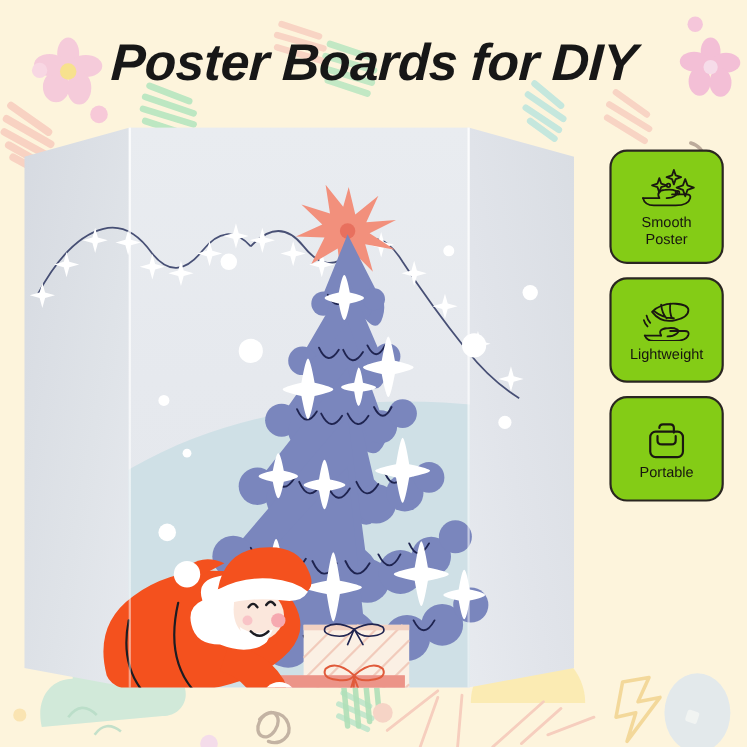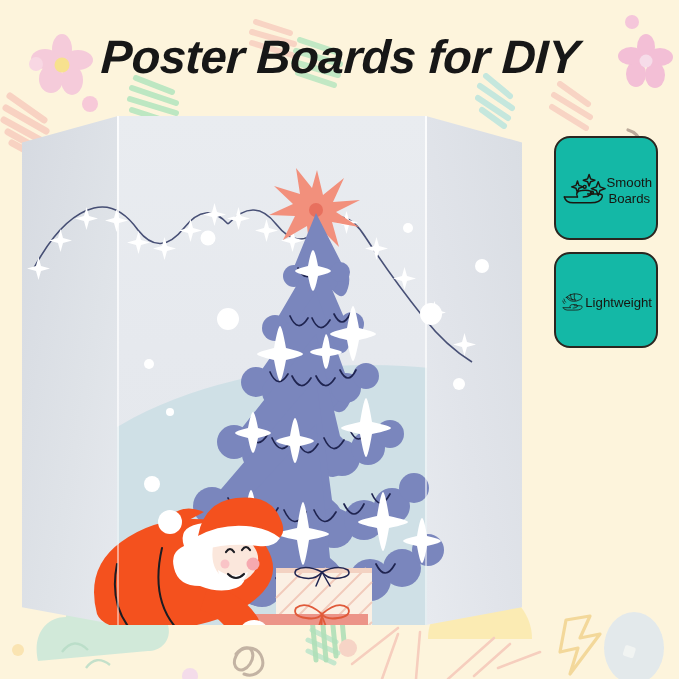--- a/index.html
+++ b/index.html
@@ -54,22 +54,22 @@
     border-radius:50% 50% 0 0 / 78% 78% 0 0;
     overflow:hidden;
   }
   .boardclip{position:absolute;inset:0;overflow:hidden;}
 
   
   .badges{position:absolute;right:14px;top:136px;width:118px;z-index:7;
     display:flex;flex-direction:column;gap:12px;}
   .badge{
     box-sizing:border-box;width:104px;margin-left:7px;
-    background:#14b8a6;border:2.2px solid #2a2620;border-radius:16px;
-    display:flex;flex-direction:row;align-items:center;justify-content:center;
+    background:#84cc16;border:2.2px solid #2a2620;border-radius:16px;
+    display:flex;flex-direction:column;align-items:center;justify-content:center;
     padding:9px 4px 8px;
   }
   .badge .ico{width:54px;height:38px;display:block;}
   .badge .cap{
     margin-top:4px;font-size:13.2px;line-height:1.16;color:#17150f;
     text-align:center;font-family:"Liberation Sans",sans-serif;
   }
   .badge-smooth{height:104px;}
   .badge-hand{height:96px;}
   .badge-light{height:96px;align-items:center;}
@@ -479,34 +479,44 @@
           <path d="M24 34 q-4 -8 6 -9 q8 -1 12 1 q4 2 0 5 q-4 3 -10 3"></path>
           <path d="M38 9 l2 -6 l2 6 l6 2 l-6 2 l-2 6 l-2 -6 l-6 -2 z"></path>
           <path d="M22 18 l2 -6 l2 6 l6 2 l-6 2 l-2 6 l-2 -6 l-6 -2 z"></path>
           <path d="M50 20 l2.5 -7 l2.5 7 l7 2.5 l-7 2.5 l-2.5 7 l-2.5 -7 l-7 -2.5 z"></path>
           <circle cx="34" cy="20" r="2"></circle>
           <circle cx="44" cy="28" r="2"></circle>
         </g>
       </svg>
       <div class="cap">
         <div>Smooth</div>
-        <div>Boards</div>
+        <div>Poster</div>
       </div>
     </div>
 
 
     <div class="badge badge-light">
       <svg class="ico" viewBox="0 0 64 46">
         <g fill="none" stroke="#1a1710" stroke-width="2" stroke-linecap="round" stroke-linejoin="round">
           <path d="M16 14 q10 -10 26 -9 q14 1 14 7 q0 8 -14 11 q-16 4 -26 -9 z"></path>
           <path d="M18 13 q10 8 22 8 M26 6 q1 10 6 15 M36 5 q-1 10 2 16"></path>
           <path d="M10 18 q1 5 4 8 M7 23 q1 4 4 7"></path>
           <path d="M8 40 L26 40"></path>
           <path d="M8 40 q2 6 10 6 l22 0 q14 0 16 -7 q1 -4 -4 -4 l-16 0"></path>
           <path d="M26 40 q-4 -7 6 -8 q8 -1 11 1 q4 2 0 5 q-4 3 -10 3"></path>
         </g>
       </svg>
       <div class="cap">Lightweight</div>
     </div>
 
+    <div class="badge badge-port">
+      <svg class="ico" viewBox="0 0 64 46">
+        <g fill="none" stroke="#1a1710" stroke-width="2.4" stroke-linecap="round" stroke-linejoin="round">
+          <path d="M24 11 q0 -4 4 -4 l8 0 q4 0 4 4 l0 5"></path>
+          <rect x="14" y="15" width="36" height="28" rx="6"></rect>
+          <path d="M22 20 l0 5 q0 4 5 4 l10 0 q5 0 5 -4 l0 -5"></path>
+        </g>
+      </svg>
+      <div class="cap">Portable</div>
+    </div>
   </div>
 
 </div>
 
 </body></html>

